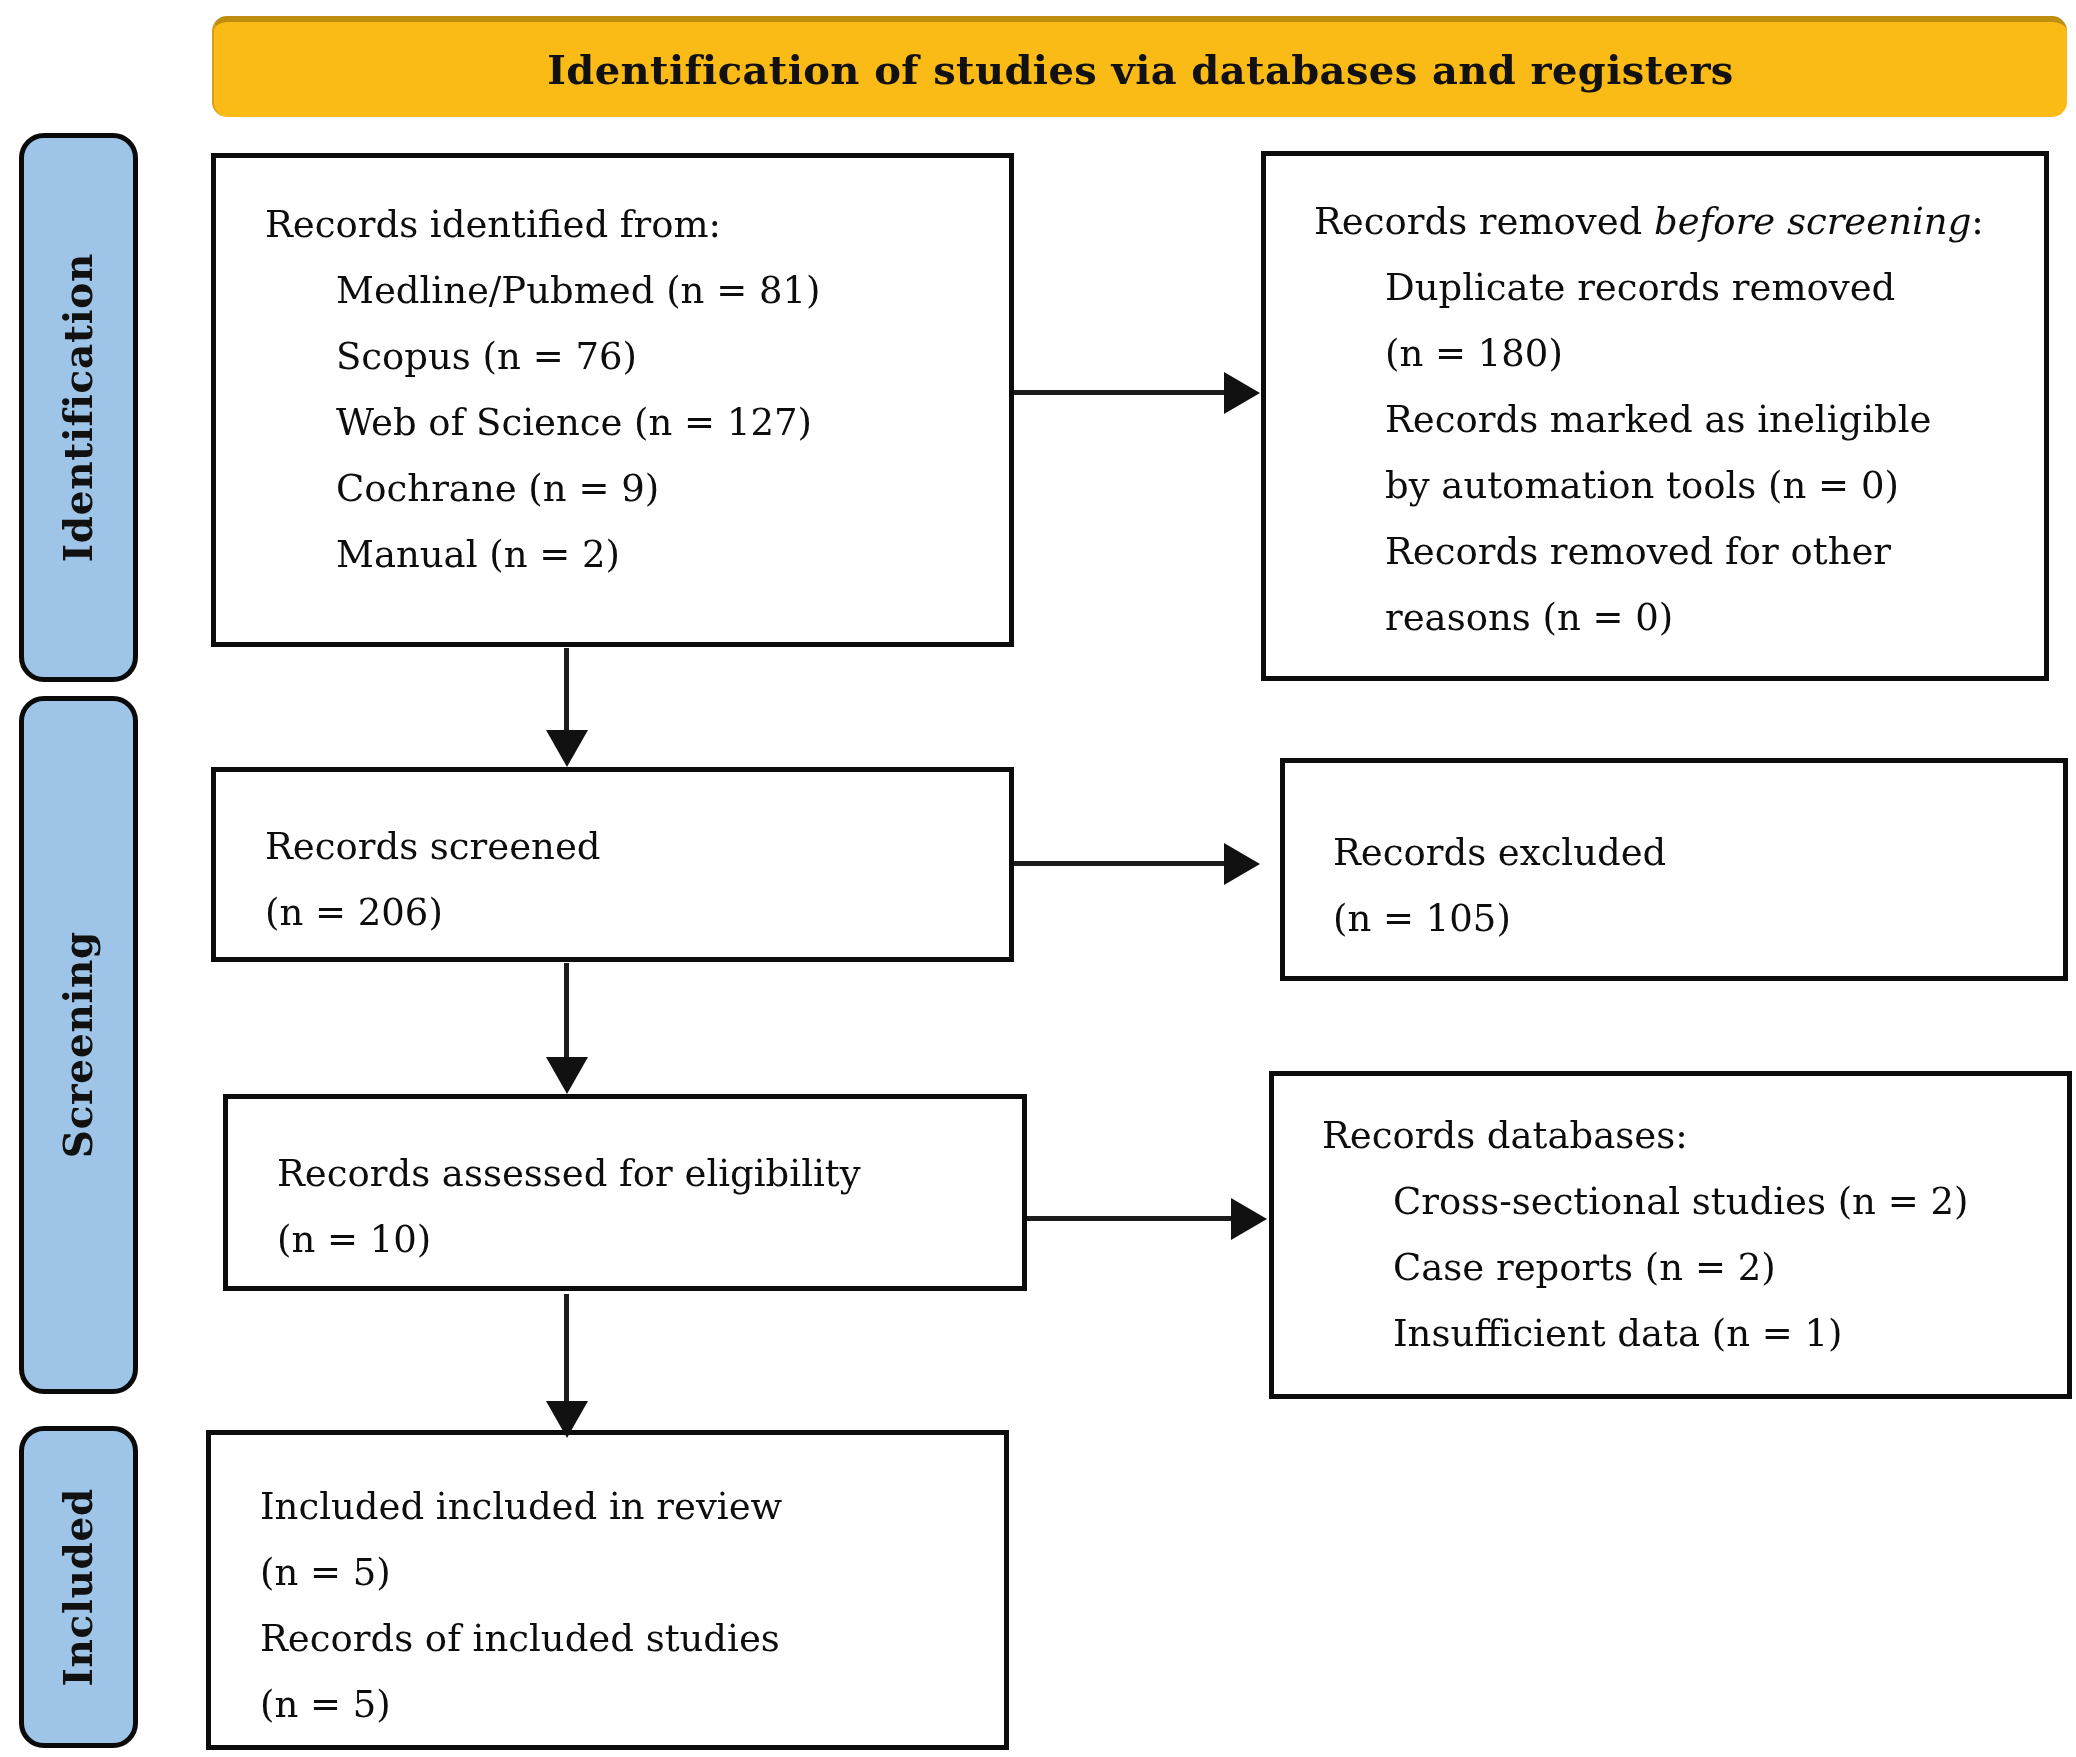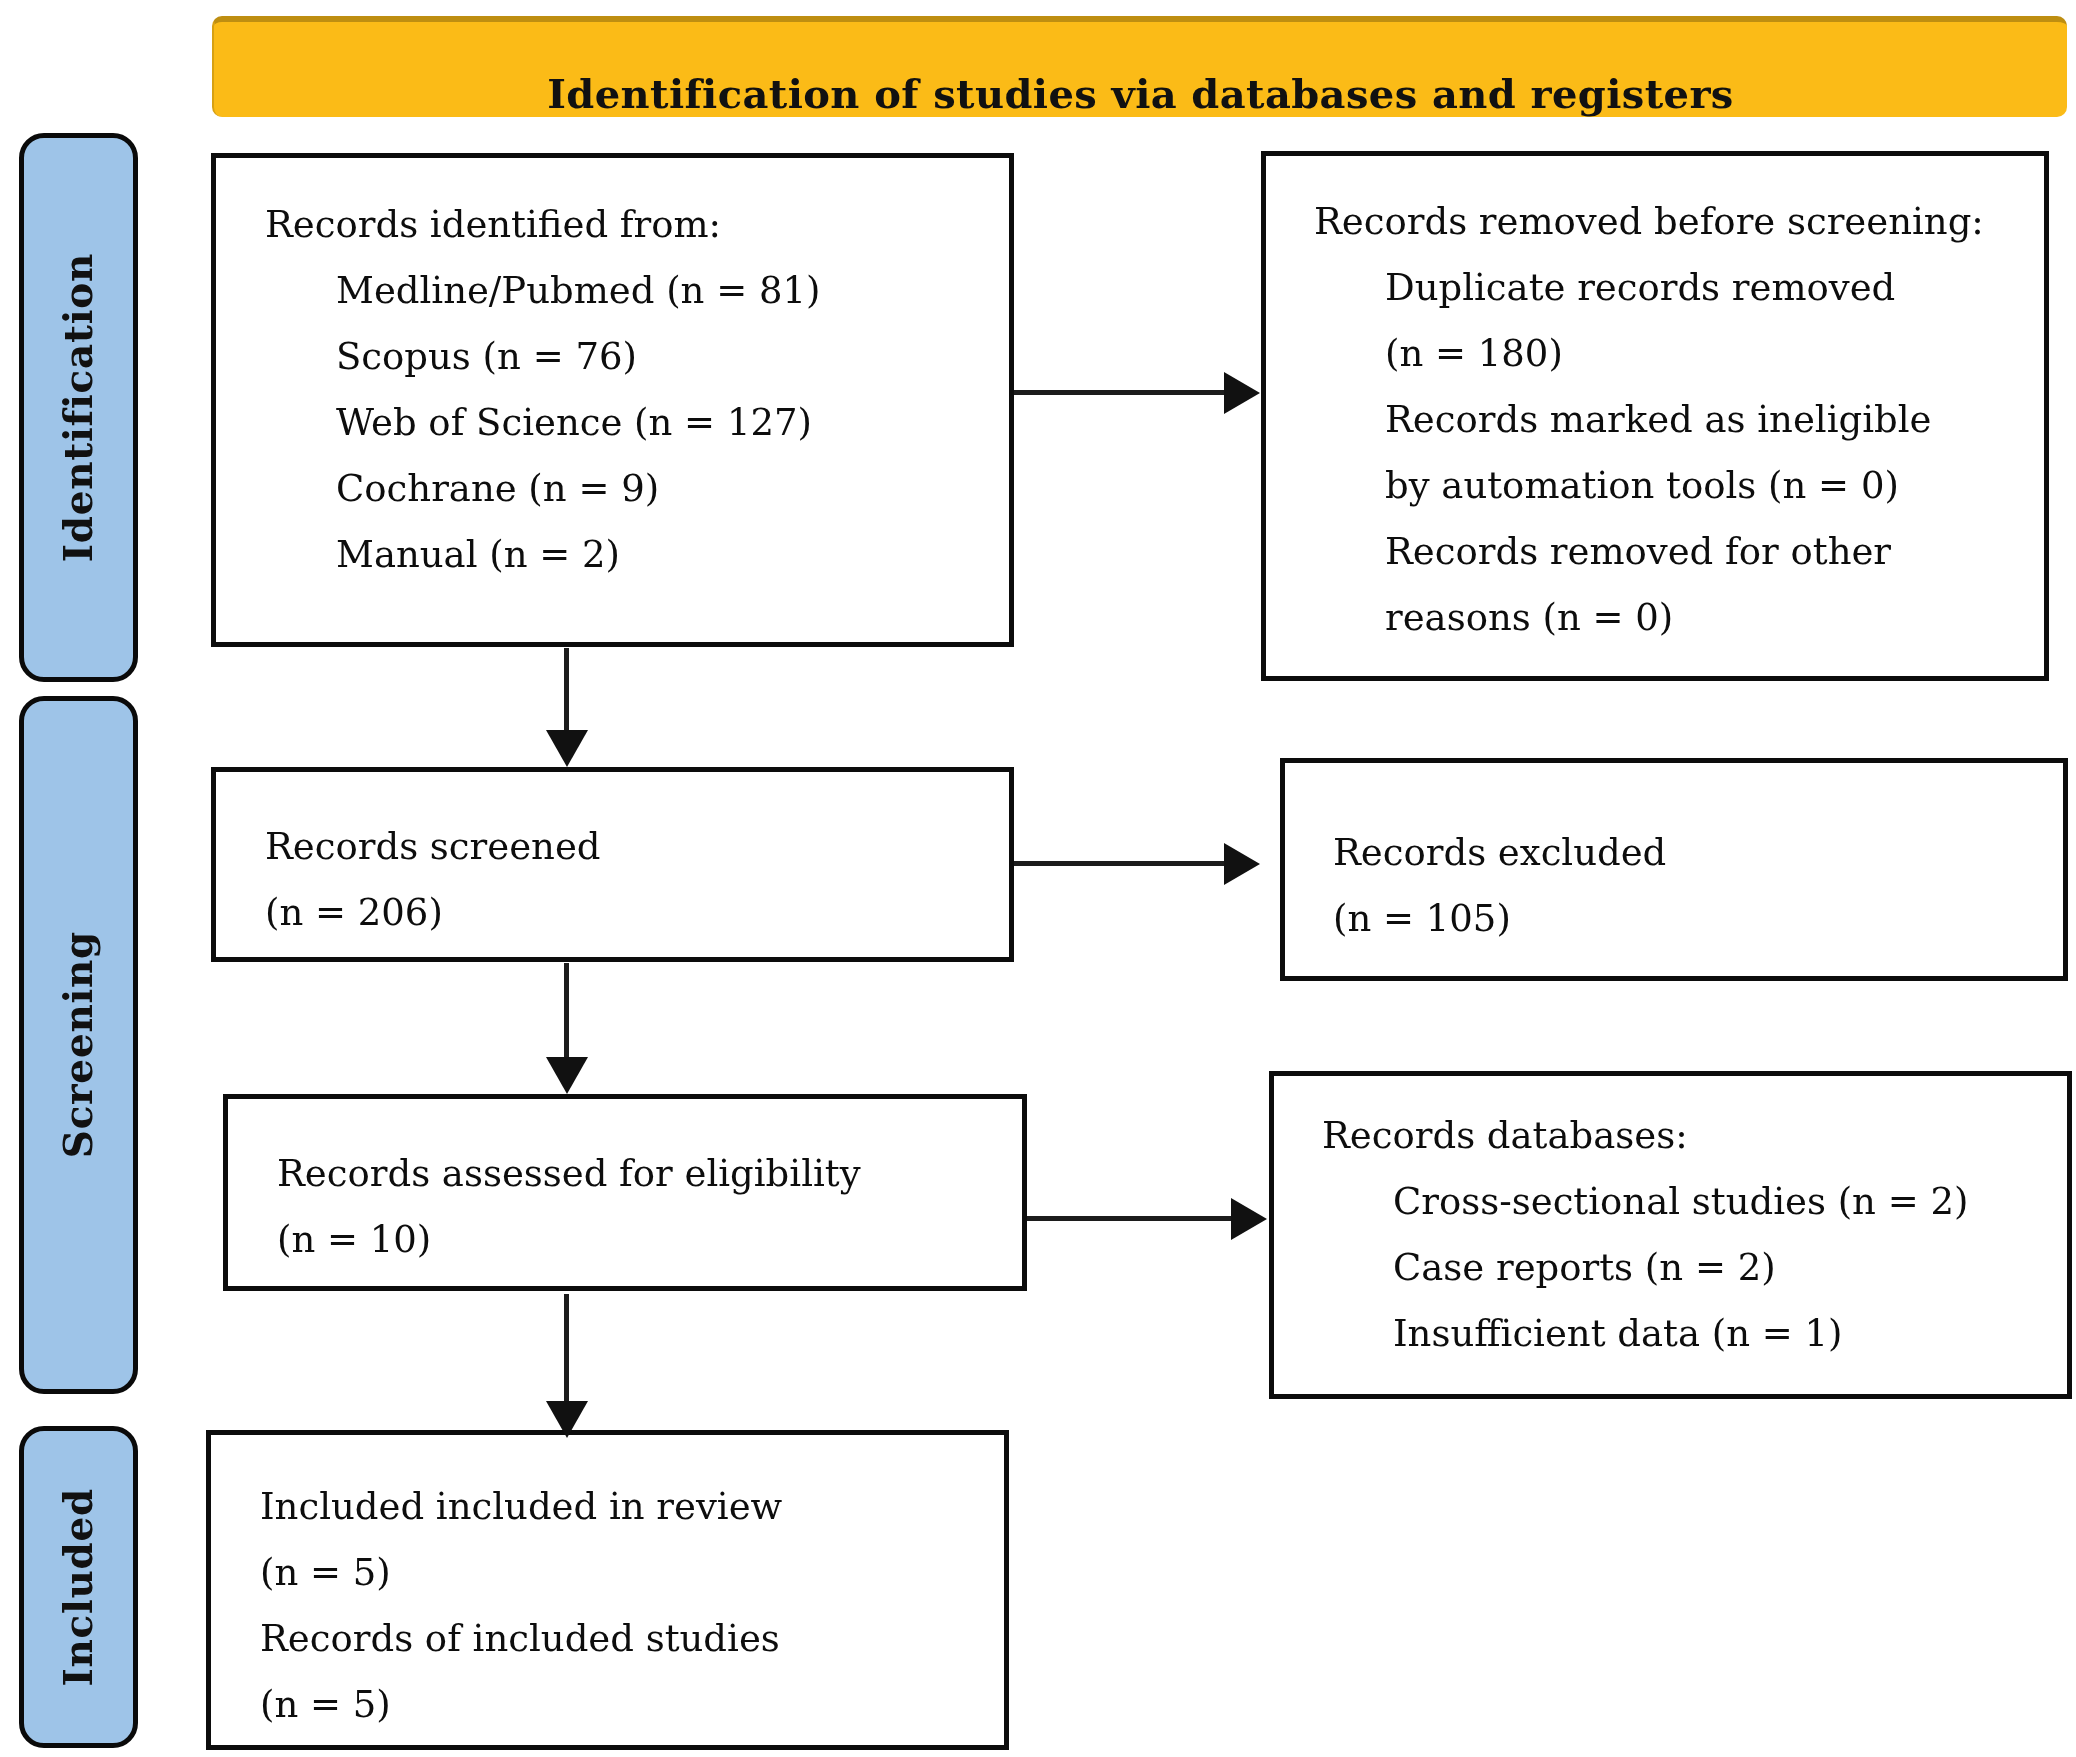--- a/index.html
+++ b/index.html
@@ -10,22 +10,22 @@
     font-family:"DejaVu Serif","Liberation Serif",serif;
     color:#0d0d0d;
     overflow:hidden;
   }
   
   .banner{
     position:absolute;left:212px;top:16.4px;width:1855px;height:101px;
     background:#FBBB17;
     border-top:6.7px solid #BE8E11;
     border-left:2.2px solid #D7A013;
-    border-radius:10px;
-    display:flex;align-items:flex-end;justify-content:center;
+    border-radius:15px;
+    display:flex;align-items:center;justify-content:center;
     box-sizing:border-box;
   }
   .banner .t{
     font-size:40px;font-weight:bold;letter-spacing:0.4px;color:#111111;
   }
   
   .side{
     position:absolute;left:18.6px;width:119px;
     background:#9EC4E8;
     border:5.2px solid #0a0a0a;border-radius:25px;
@@ -39,21 +39,21 @@
   
   .box{
     position:absolute;background:#ffffff;
     border:5.2px solid #0c0c0c;
     box-sizing:border-box;
   }
   .bline{
     font-size:37px;line-height:66px;white-space:nowrap;
   }
   .indent{margin-left:71px;}
-  .it{}
+  .it{font-style:italic;}
   
   .h-arrow{position:absolute;}
   .h-arrow .shaft{
     position:absolute;left:0;right:31px;top:50%;height:5.2px;margin-top:-3px;
     background:#1c1c1c;
   }
   .h-arrow .head{
     position:absolute;right:0;top:50%;width:0;height:0;margin-top:-21px;
     border-left:36px solid #111111;
     border-top:21px solid transparent;

